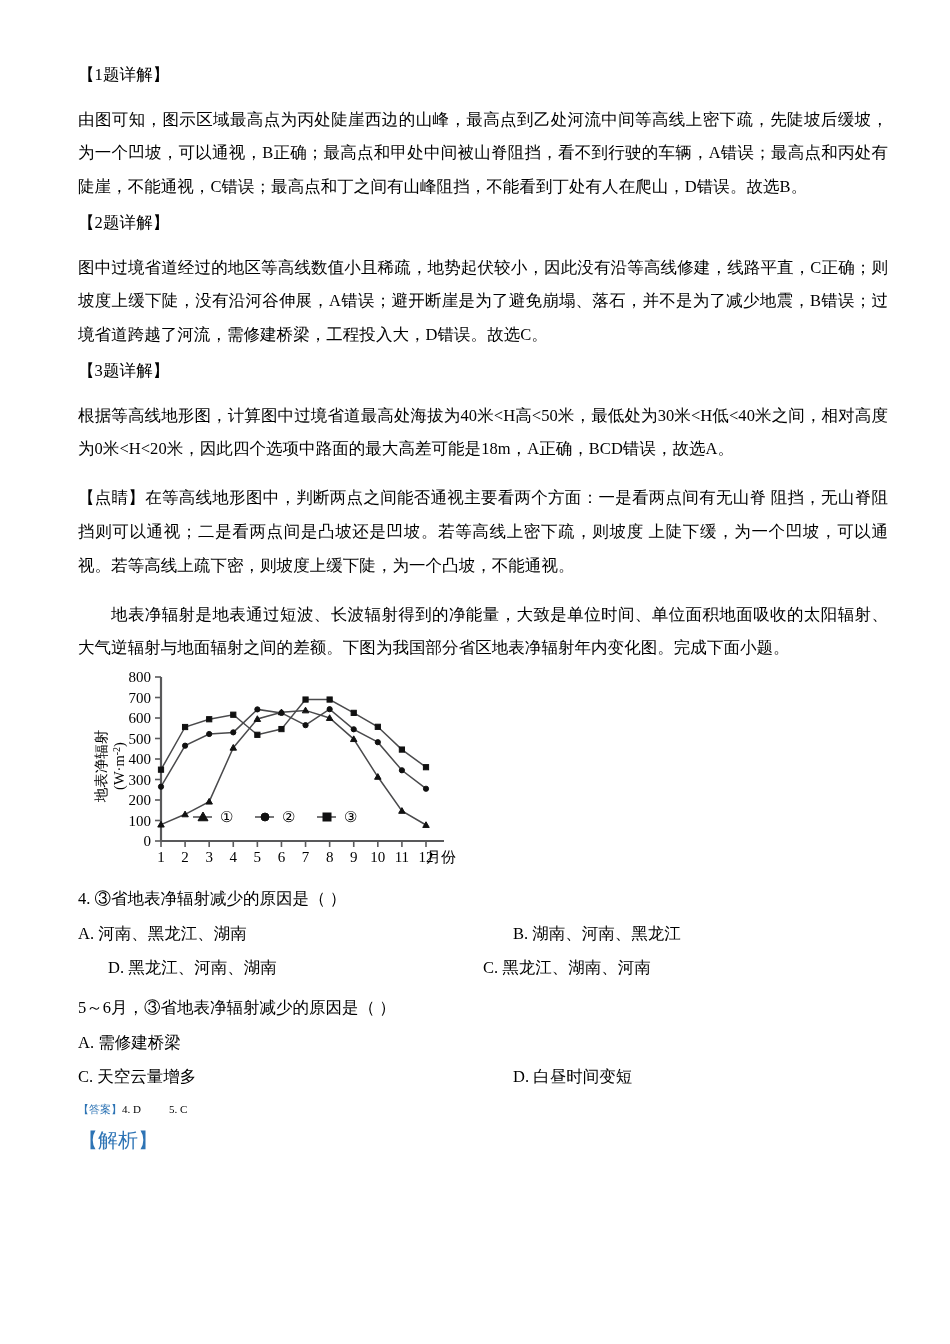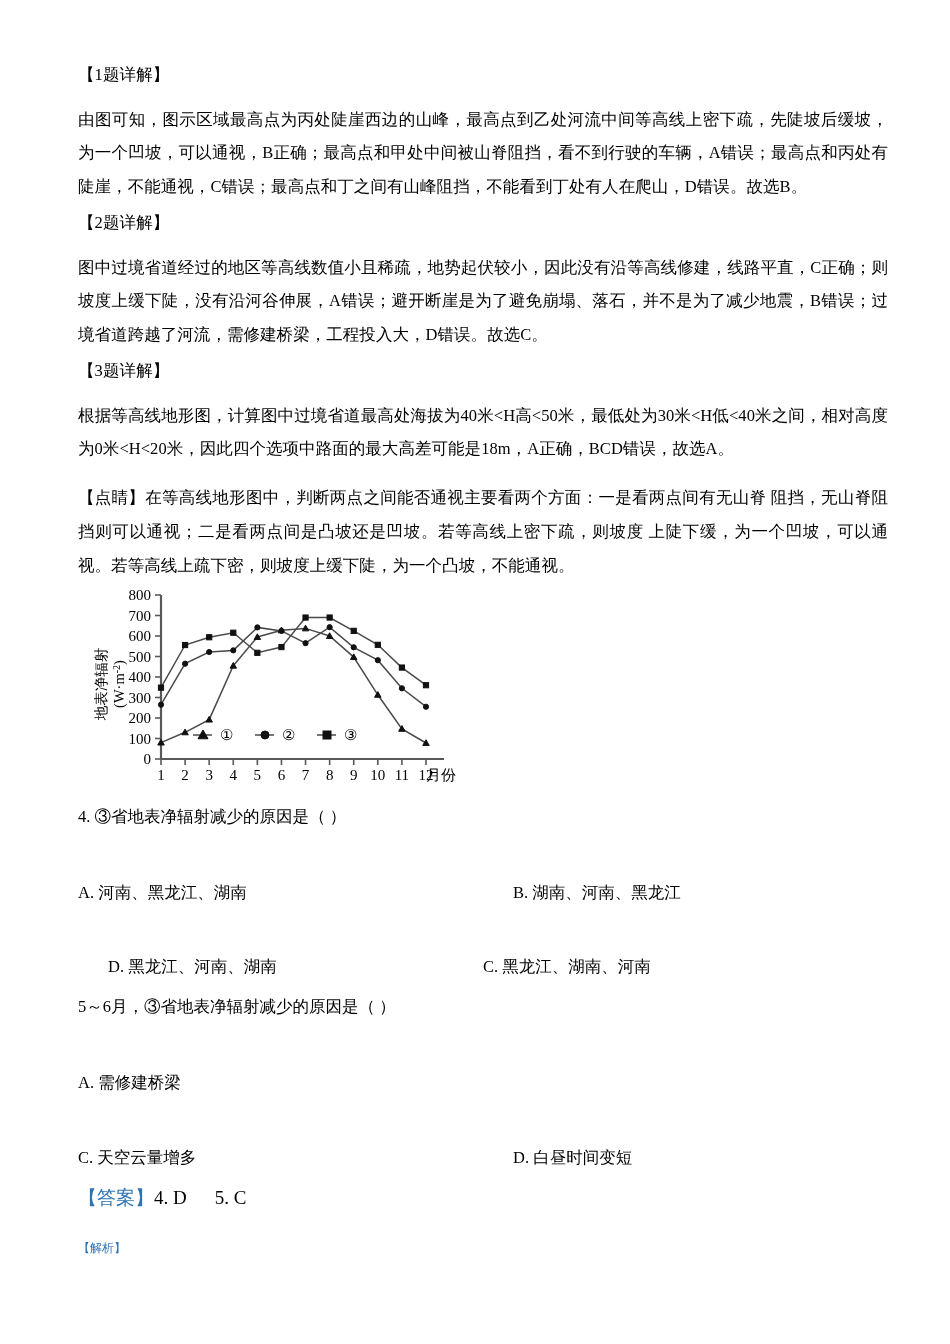--- a/index.html
+++ b/index.html
@@ -45,41 +45,40 @@
   }
   .opts {
     display: flex;
     width: 100%;
     font-size: 16.5px;
     line-height: 2.05;
   }
   .opt {
     width: 50%;
     box-sizing: border-box;
-    margin-top: 41px;
   }
   .opt.right {
     padding-left: 30px;
   }
   .answer-line {
-    font-size: 19px;
+    font-size: 11px;
     line-height: 2.0;
     margin-top: 4px;
   }
   .blue {
     color: #2e74b5;
   }
   .ans-gap {
     display: inline-block;
     width: 28px;
   }
   .analysis-label {
-    font-size: 12px;
+    font-size: 20px;
     line-height: 2.0;
-    margin-top: 19px;
+    margin-top: 0;
   }
 
   
   .chart-wrap {
     margin: 6px 0 2px 8px;
     width: 380px;
   }
   .chart-svg {
     display: block;
   }
@@ -133,20 +132,21 @@
     <div class="para">图中过境省道经过的地区等高线数值小且稀疏，地势起伏较小，因此没有沿等高线修建，线路平直，C正确；则坡度上缓下陡，没有沿河谷伸展，A错误；避开断崖是为了避免崩塌、落石，并不是为了减少地震，B错误；过境省道跨越了河流，需修建桥梁，工程投入大，D错误。故选C。</div>
   </div>
 
   <div>
     <div class="sec-head">【3题详解】</div>
     <div class="para">根据等高线地形图，计算图中过境省道最高处海拔为40米&lt;H高&lt;50米，最低处为30米&lt;H低&lt;40米之间，相对高度为0米&lt;H&lt;20米，因此四个选项中路面的最大高差可能是18m，A正确，BCD错误，故选A。</div>
   </div>
 
   <div class="para"><span>【点睛】</span><span>在等高线地形图中，判断两点之间能否通视主要看两个方面：一是看两点间有无山脊 阻挡，无山脊阻挡则可以通视；二是看两点间是凸坡还是凹坡。若等高线上密下疏，则坡度 上陡下缓，为一个凹坡，可以通视。若等高线上疏下密，则坡度上缓下陡，为一个凸坡，不能通视。</span></div>
 
+  <div class="para para-indent">地表净辐射是地表通过短波、长波辐射得到的净能量，大致是单位时间、单位面积地面吸收的太阳辐射、大气逆辐射与地面辐射之间的差额。下图为我国部分省区地表净辐射年内变化图。完成下面小题。</div>
 
   <div class="chart-wrap">
     <svg class="chart-svg" width="380" height="205" viewBox="0 0 380 205">
 
       <line class="axis-line" x1="75" y1="6" x2="75" y2="170"></line>
 
       <line class="axis-line" x1="75" y1="170" x2="358" y2="170"></line>
 
       <g>
         <line class="tick" x1="69" y1="170" x2="75" y2="170"></line>

